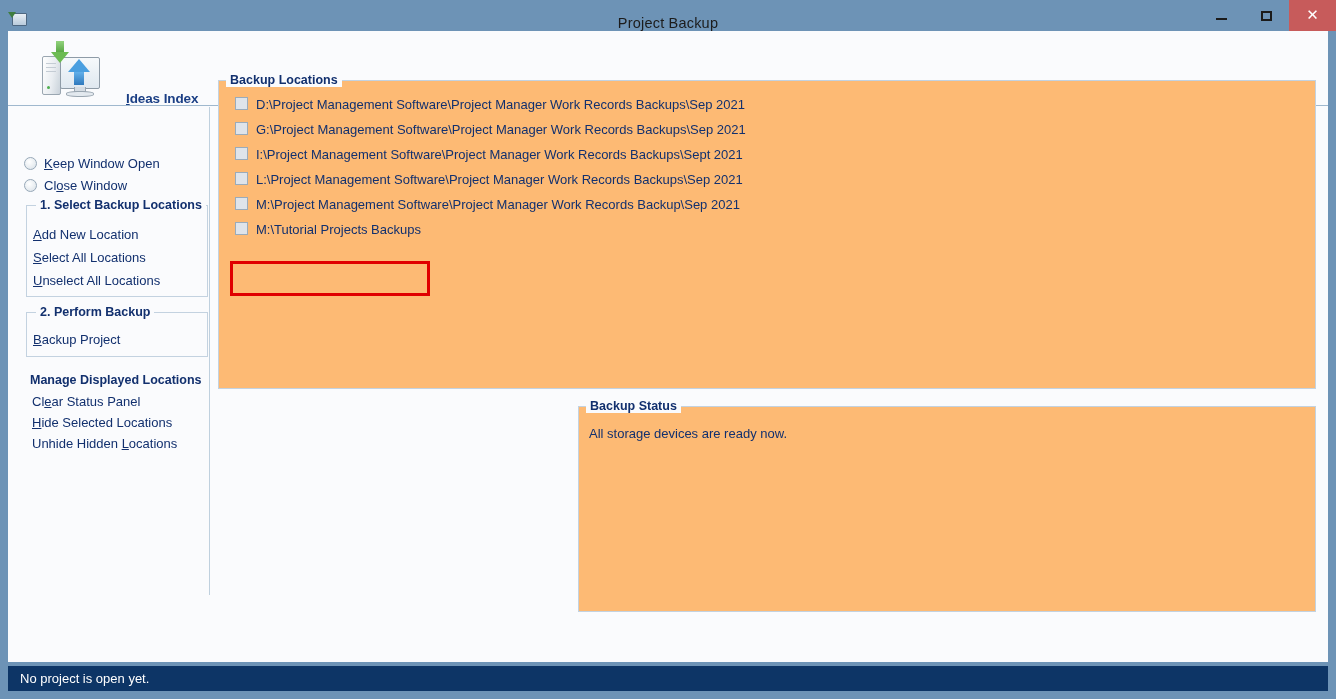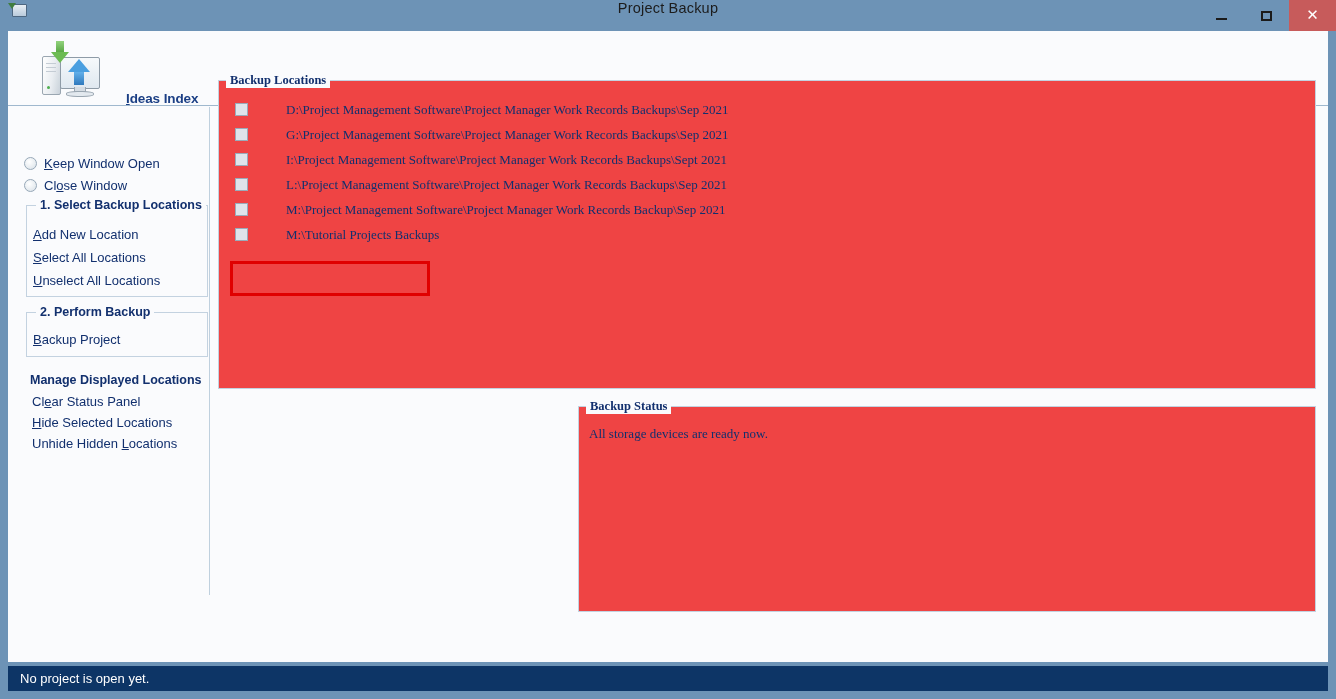--- a/index.html
+++ b/index.html
@@ -23,21 +23,21 @@
   }
 
   
   .titlebar {
     position: absolute;
     left: 0; top: 0;
     width: 1336px;
     height: 31px;
     background: #6d93b6;
     display: flex;
-    align-items: flex-start;
+    align-items: flex-end;
   }
   .titlebar-icon {
     width: 22px;
     height: 22px;
     margin-left: 7px;
     position: relative;
     flex: 0 0 auto;
   }
   .titlebar-icon .mon {
     position: absolute;
@@ -294,23 +294,22 @@
     font-size: 12.5px;
     font-weight: bold;
     color: #12306e;
     white-space: nowrap;
   }
 
   
   .panel {
     position: absolute;
     border: 1px solid #c3d2e0;
-    background: #ef4444;
-    box-sizing: border-box;
-    font-family: Liberation Serif, serif;
+    background: #fdba74;
+    box-sizing: border-box;
   }
   .panel > .p-title {
     position: absolute;
     top: -8px;
     left: 7px;
     background: #fafbfd;
     padding: 0 4px;
     font-size: 12.5px;
     font-weight: bold;
     color: #12306e;
@@ -318,24 +317,23 @@
   }
 
   .loc-list {
     position: absolute;
     left: 16px;
     top: 16px;
     right: 8px;
   }
   .loc-row {
     display: flex;
-    align-items: center;
+    align-items: flex-start;
     height: 25px;
     cursor: default;
-    gap: 30px;
   }
   .loc-row .cb {
     width: 13px;
     height: 13px;
     border: 1px solid #9aabba;
     background: #dfe4ea;
     margin-right: 8px;
     flex: 0 0 auto;
     box-sizing: border-box;
   }

